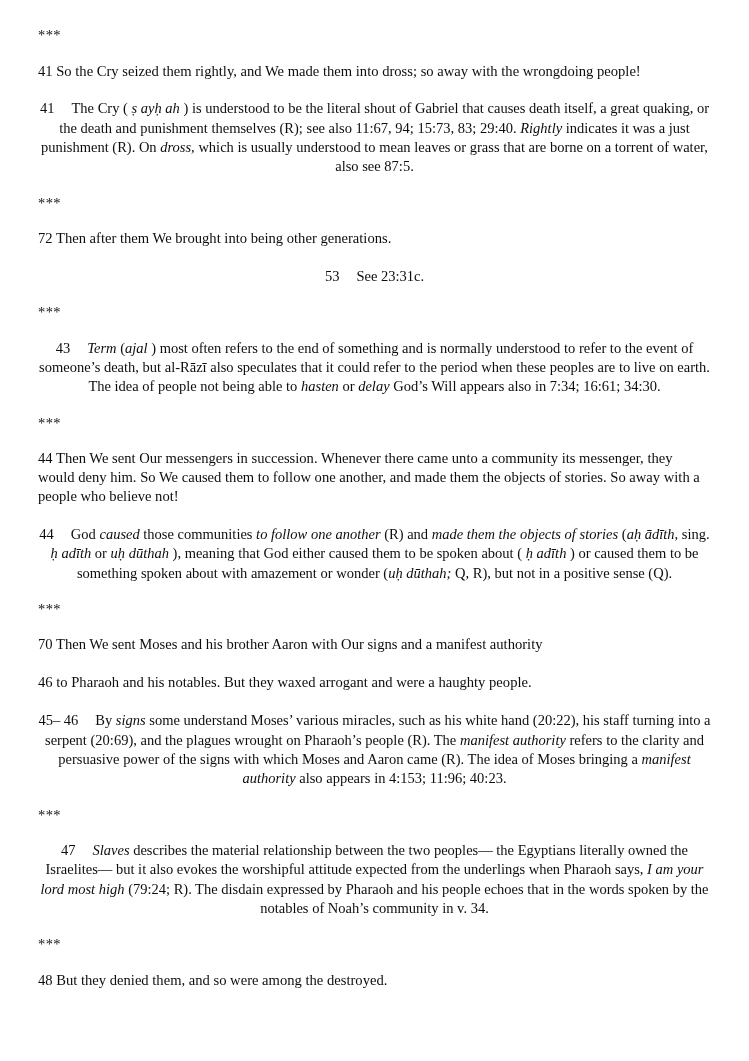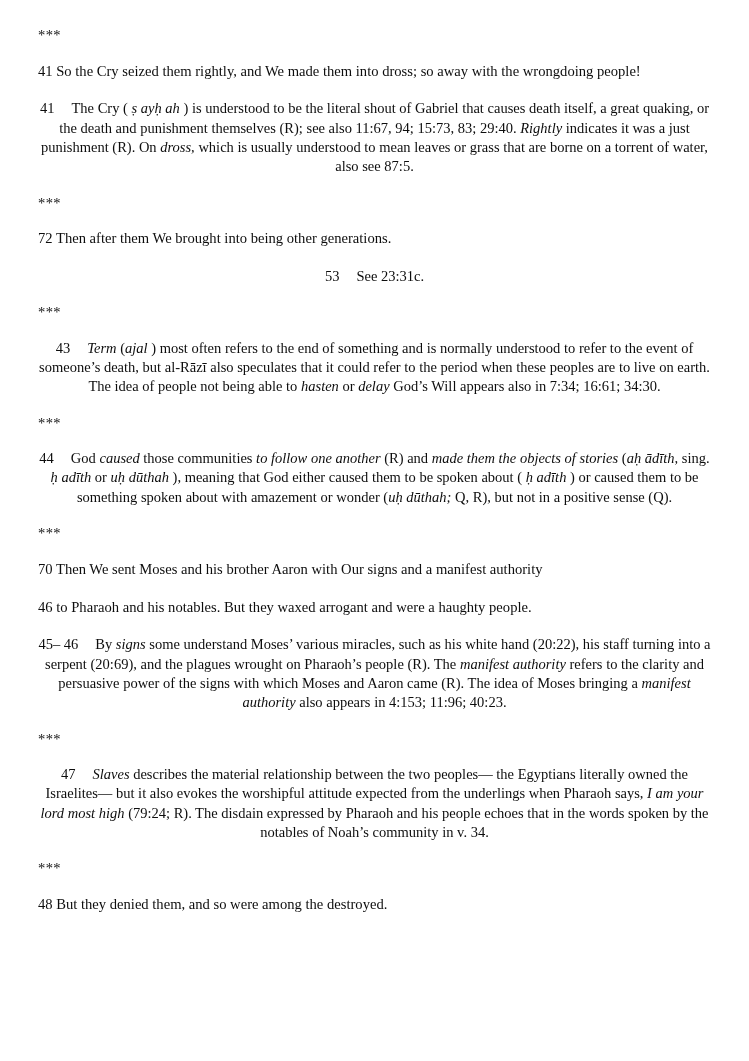--- a/index.html
+++ b/index.html
@@ -73,20 +73,21 @@
   <div class="flow" id="flow">
       <p class="sep">***</p>
       <p class="verse">41 So the Cry seized them rightly, and We made them into dross; so away with the wrongdoing people!</p>
       <p class="commentary"><span class="cnum">41</span><span class="gap"></span><span>The Cry ( <i>ṣ ayḥ ah</i> ) is understood to be the literal shout of Gabriel that causes death itself, a great quaking, or the death and punishment themselves (R); see also 11:67, 94; 15:73, 83; 29:40. <i>Rightly</i> indicates it was a just punishment (R). On <i>dross,</i> which is usually understood to mean leaves or grass that are borne on a torrent of water, also see 87:5.</span></p>
       <p class="sep">***</p>
       <p class="verse">72 Then after them We brought into being other generations.</p>
       <p class="commentary"><span class="cnum">53</span><span class="gap"></span><span>See 23:31c.</span></p>
       <p class="sep">***</p>
       <p class="commentary"><span class="cnum">43</span><span class="gap"></span><span><i>Term</i> (<i>ajal</i> ) most often refers to the end of something and is normally understood to refer to the event of someone’s death, but al-Rāzī also speculates that it could refer to the period when these peoples are to live on earth. The idea of people not being able to <i>hasten</i> or <i>delay</i> God’s Will appears also in 7:34; 16:61; 34:30.</span></p>
       <p class="sep">***</p>
+      <p class="verse">44 Then We sent Our messengers in succession. Whenever there came unto a community its messenger, they would deny him. So We caused them to follow one another, and made them the objects of stories. So away with a people who believe not!</p>
       <p class="commentary"><span class="cnum">44</span><span class="gap"></span><span>God <i>caused</i> those communities <i>to follow one another</i> (R) and <i>made them the objects of stories</i> (<i>aḥ ādīth,</i> sing. <i>ḥ adīth</i> or <i>uḥ dūthah</i> ), meaning that God either caused them to be spoken about ( <i>ḥ adīth</i> ) or caused them to be something spoken about with amazement or wonder (<i>uḥ dūthah;</i> Q, R), but not in a positive sense (Q).</span></p>
       <p class="sep">***</p>
       <p class="verse">70 Then We sent Moses and his brother Aaron with Our signs and a manifest authority</p>
       <p class="verse">46 to Pharaoh and his notables. But they waxed arrogant and were a haughty people.</p>
       <p class="commentary"><span class="cnum">45– 46</span><span class="gap"></span><span>By <i>signs</i> some understand Moses’ various miracles, such as his white hand (20:22), his staff turning into a serpent (20:69), and the plagues wrought on Pharaoh’s people (R). The <i>manifest authority</i> refers to the clarity and persuasive power of the signs with which Moses and Aaron came (R). The idea of Moses bringing a <i>manifest authority</i> also appears in 4:153; 11:96; 40:23.</span></p>
       <p class="sep">***</p>
       <p class="commentary"><span class="cnum">47</span><span class="gap"></span><span><i>Slaves</i> describes the material relationship between the two peoples— the Egyptians literally owned the Israelites— but it also evokes the worshipful attitude expected from the underlings when Pharaoh says, <i>I am your lord most high</i> (79:24; R). The disdain expressed by Pharaoh and his people echoes that in the words spoken by the notables of Noah’s community in v. 34.</span></p>
       <p class="sep">***</p>
       <p class="verse">48 But they denied them, and so were among the destroyed.</p>
     </div>

